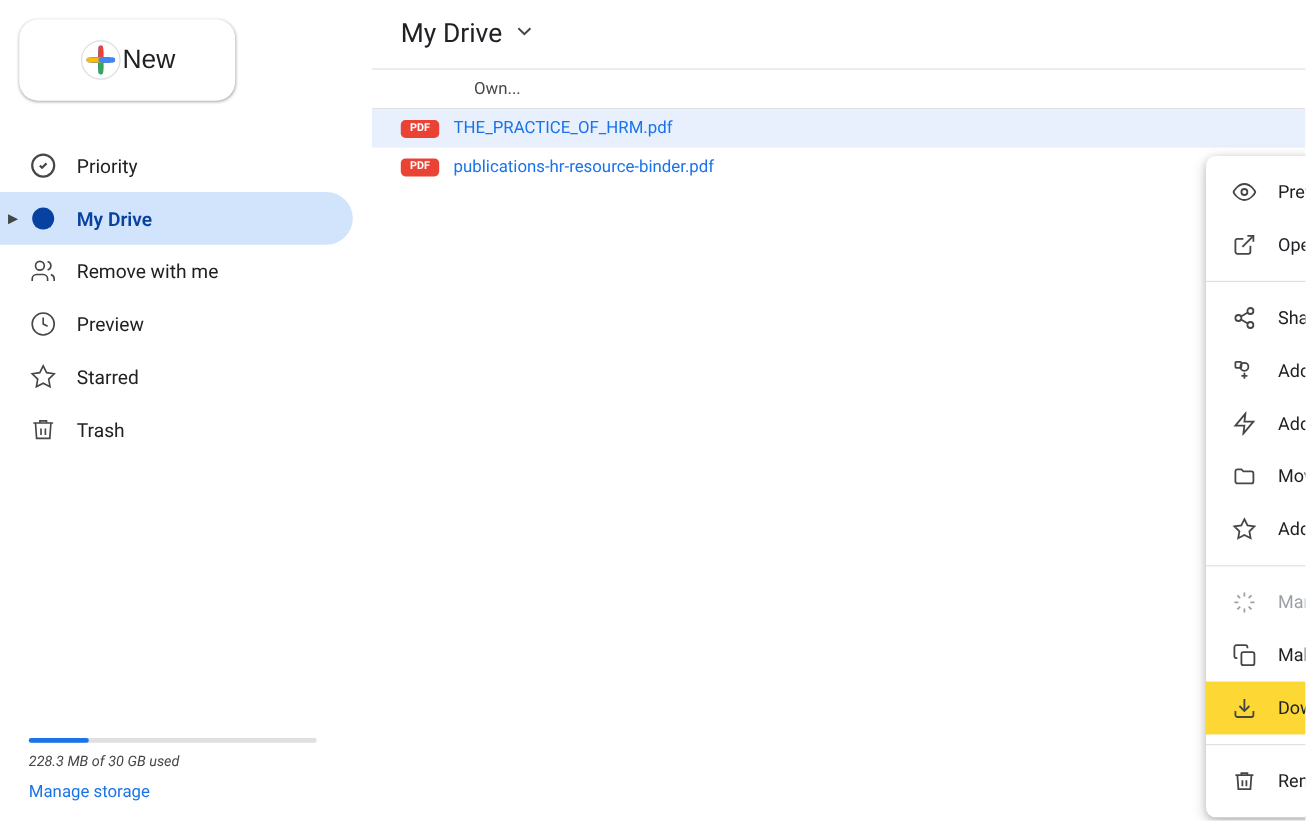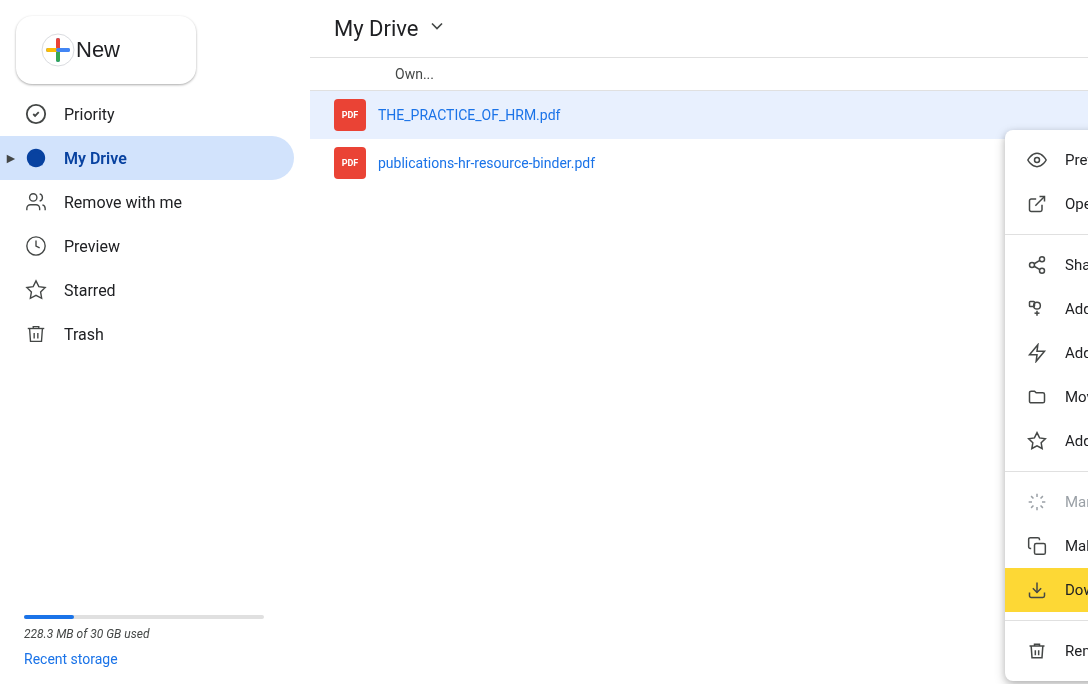--- a/index.html
+++ b/index.html
@@ -12,31 +12,32 @@
       height: 684px;
       background: #fff;
       display: flex;
       flex-direction: column;
       padding-top: 8px;
     }
 
     .new-btn {
       display: flex;
       align-items: center;
-      margin: 8px 16px 8px 16px;
+      margin: 8px 16px 32px 16px;
       padding: 16px 24px;
       border-radius: 16px;
       border: none;
       background: #fff;
       box-shadow: 0 1px 3px rgba(0,0,0,0.2), 0 1px 2px rgba(0,0,0,0.15);
       cursor: pointer;
       font-size: 22px;
       font-weight: 500;
       color: #202124;
       width: 180px;
+      justify-content: center;
     }
 
     .google-plus-icon {
       width: 36px;
       height: 36px;
       flex-shrink: 0;
     }
 
     .nav-item {
       display: flex;
@@ -151,21 +152,21 @@
       align-items: center;
       padding: 8px 24px;
       cursor: pointer;
       font-size: 14px;
       gap: 12px;
     }
     .file-row.selected { background: #e8f0fe; }
 
     .pdf-icon {
       width: 32px;
-      height: 32px;
+      height: 15px;
       background: #ea4335;
       border-radius: 4px;
       display: flex;
       align-items: center;
       justify-content: center;
       color: white;
       font-size: 9px;
       font-weight: bold;
       flex-shrink: 0;
     }
@@ -303,21 +304,21 @@
       </svg>
     </span>
     <span>Trash</span>
   </div>
 
   <div class="storage-section">
     <div class="storage-bar-bg">
       <div class="storage-bar-fill"></div>
     </div>
     <div class="storage-text">228.3 MB of 30 GB used</div>
-    <a class="manage-storage-link">Recent storage</a>
+    <a class="manage-storage-link">Manage storage</a>
   </div>
 </div>
 
 <div class="main-content">
 
   <div class="drive-header">
     <span class="drive-title">My Drive</span>
     <span class="drive-dropdown-arrow">
       <svg width="20" height="20" viewBox="0 0 24 24" fill="none" stroke="#444746" stroke-width="2">
         <polyline points="6 9 12 15 18 9"></polyline>

